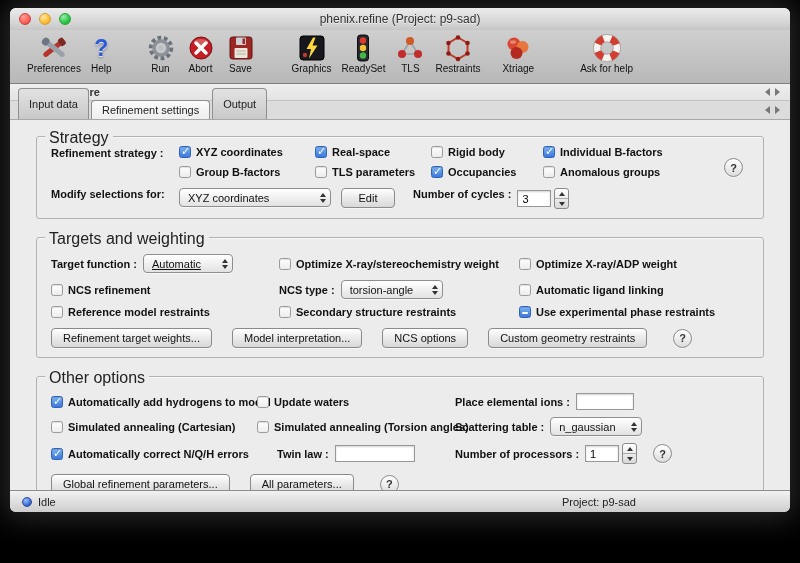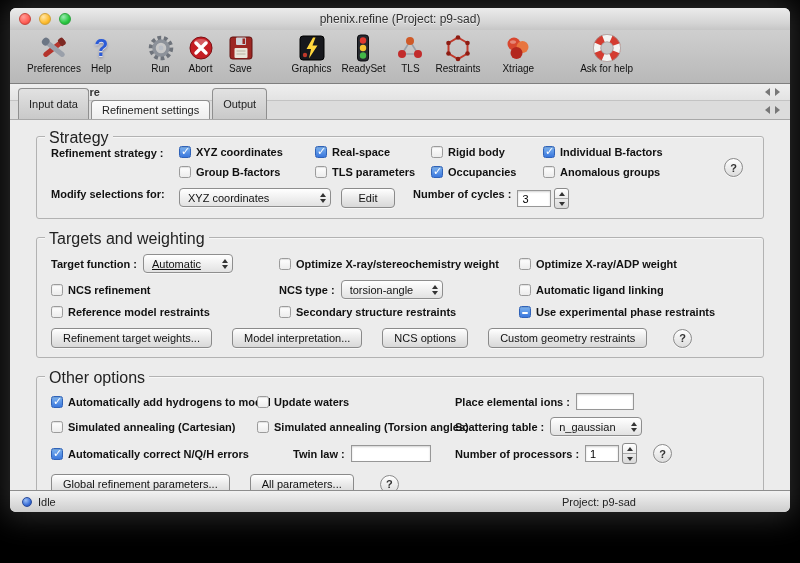--- a/index.html
+++ b/index.html
@@ -104,21 +104,21 @@
   
   .trow{ display:flex; align-items:center; margin-top:7px; }
   .trow:first-child{ margin-top:0; }
   .tc1{ width:228px; display:flex; align-items:center; }
   .tc2{ width:240px; display:flex; align-items:center; }
   .tc3{ flex:1; display:flex; align-items:center; }
   .oc1{ width:206px; display:flex; align-items:center; }
   .oc2{ width:198px; display:flex; align-items:center; }
   .oc3{ flex:1; display:flex; align-items:center; }
   .btnrow{ display:flex; align-items:center; gap:20px; margin-top:10px; }
-  .ml6{ margin-left:6px; } .ml10{ margin-left:10px; } .ml18{ margin-left:18px; } .ml20{ margin-left:36px; }
+  .ml6{ margin-left:6px; } .ml10{ margin-left:10px; } .ml18{ margin-left:18px; } .ml20{ margin-left:20px; }
   
   .statusbar{ position:absolute; left:0; right:0; bottom:0; height:22px;
     background:linear-gradient(#f2f2f2,#cdcdcd); border-top:1px solid #8d8d8d;
     display:flex; align-items:center; padding:0 12px; font-size:11px; color:#222; }
   .dot{ width:10px; height:10px; border-radius:50%; margin-right:6px;
     background:radial-gradient(circle at 35% 30%, #9ec0f5,#3a6fd8 60%,#1c3f9e); border:1px solid #2a4a9a; }
   .project{ position:absolute; left:552px; }
 </style>
 </head>
 <body>

